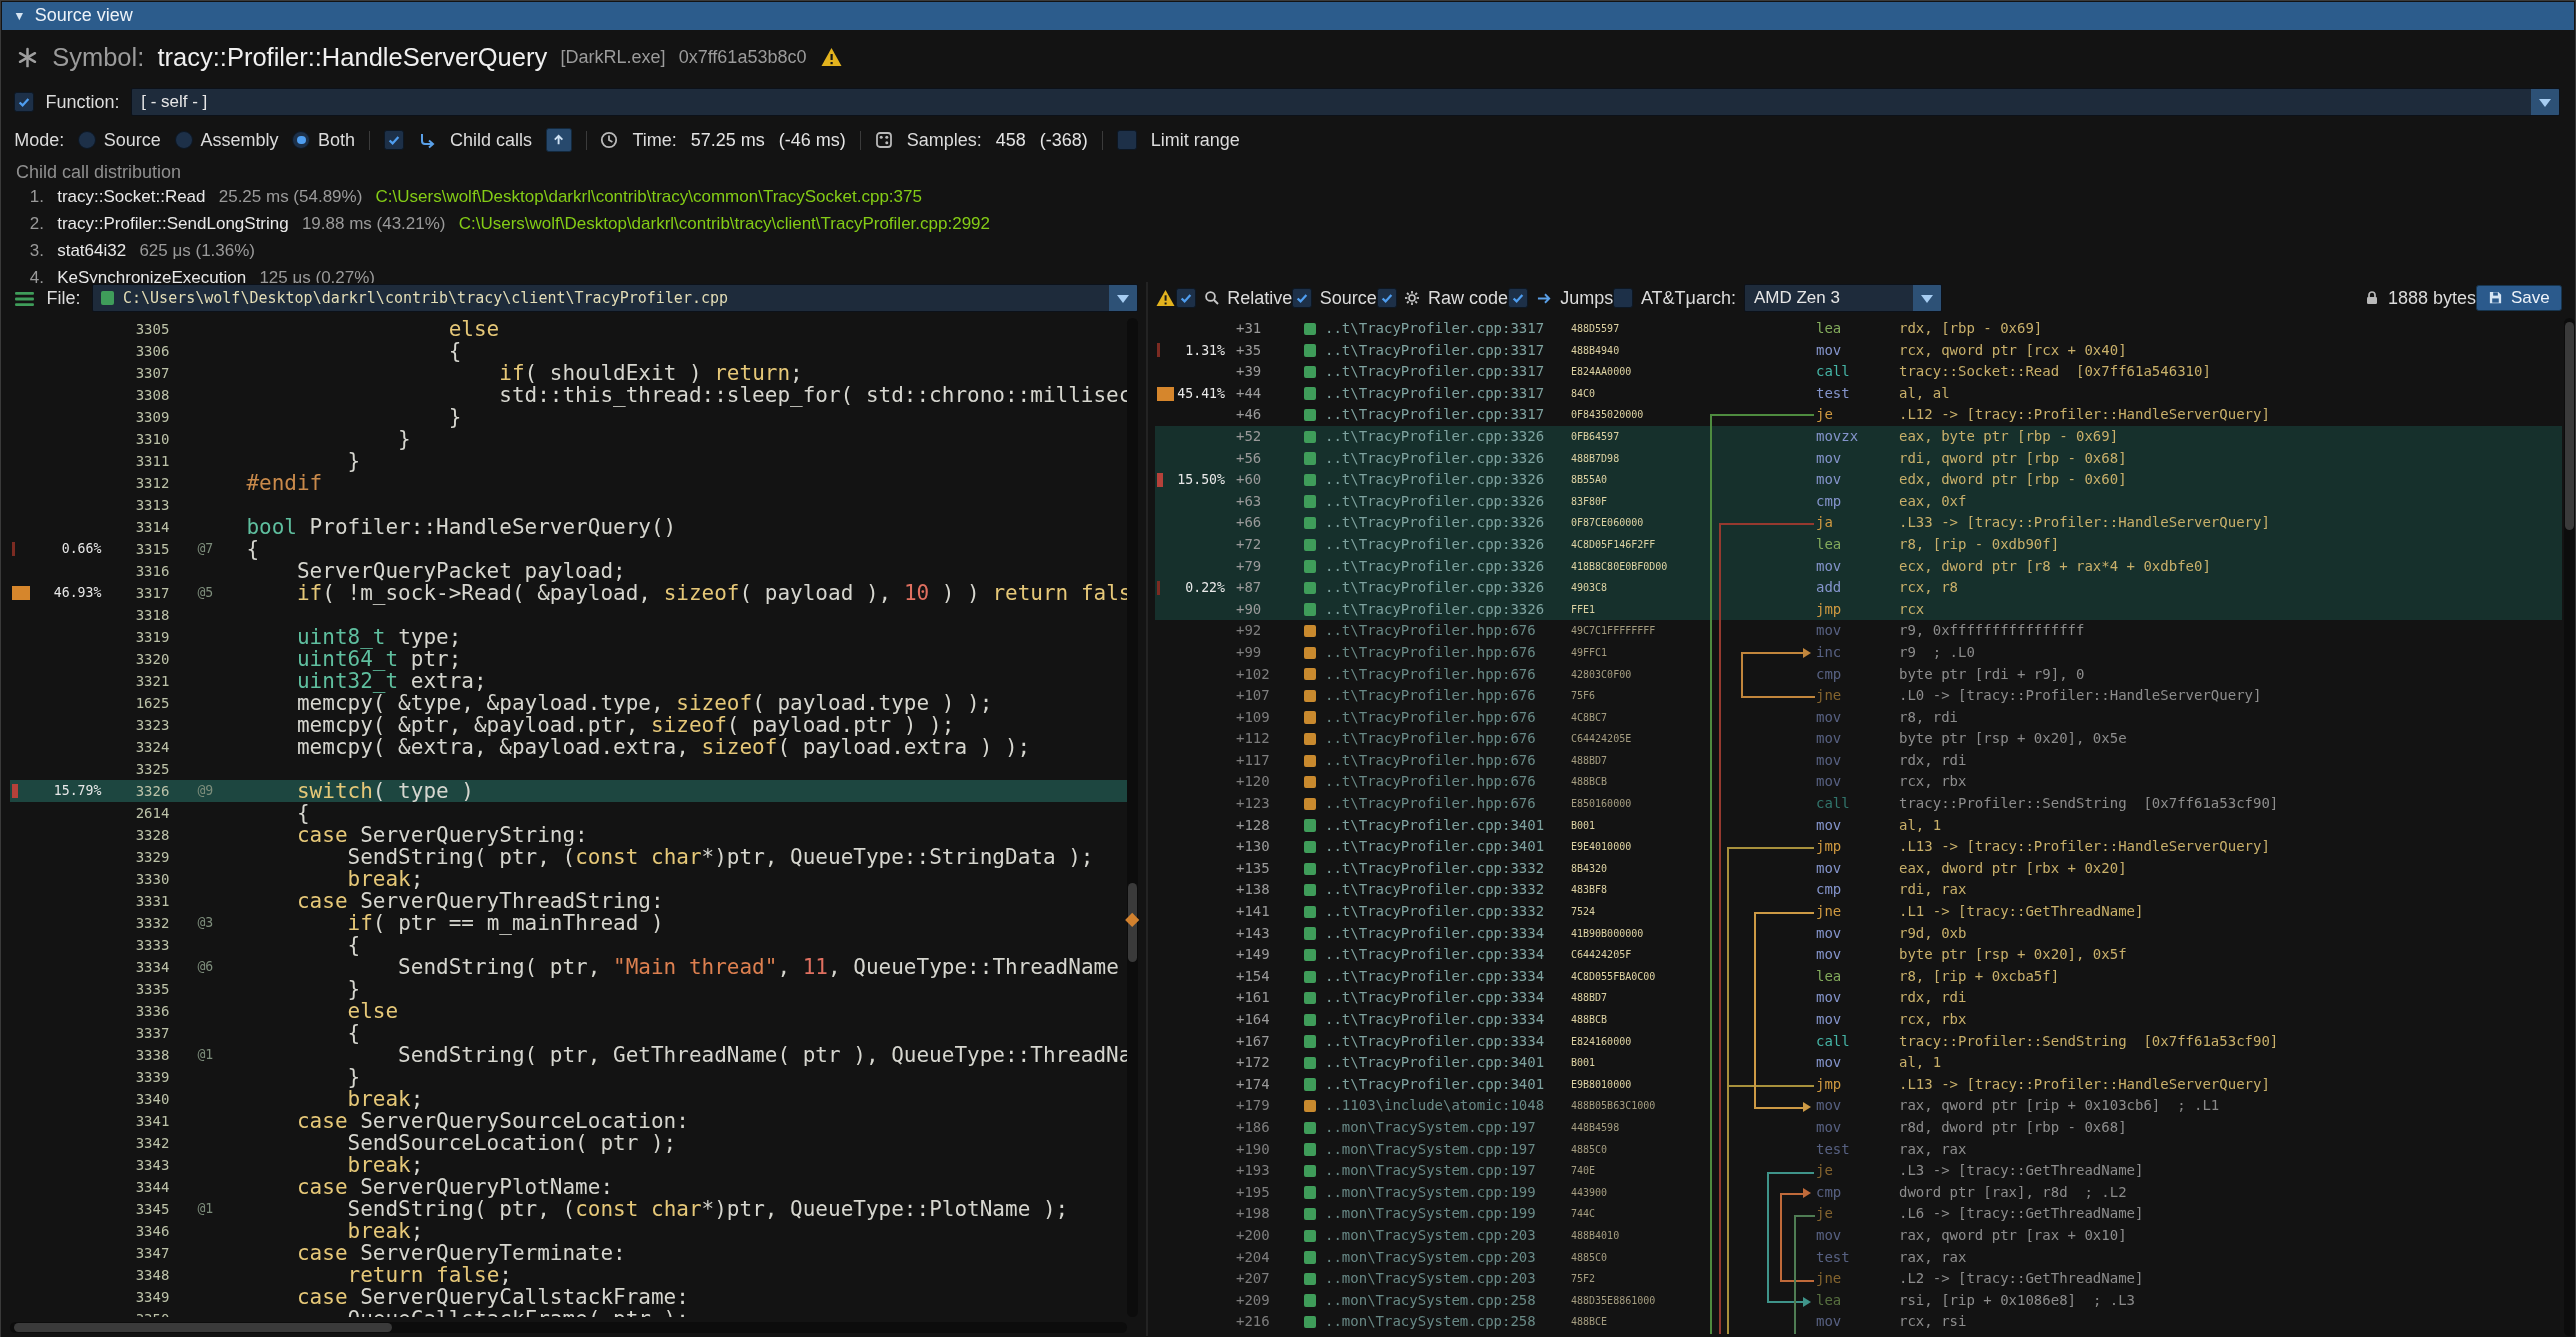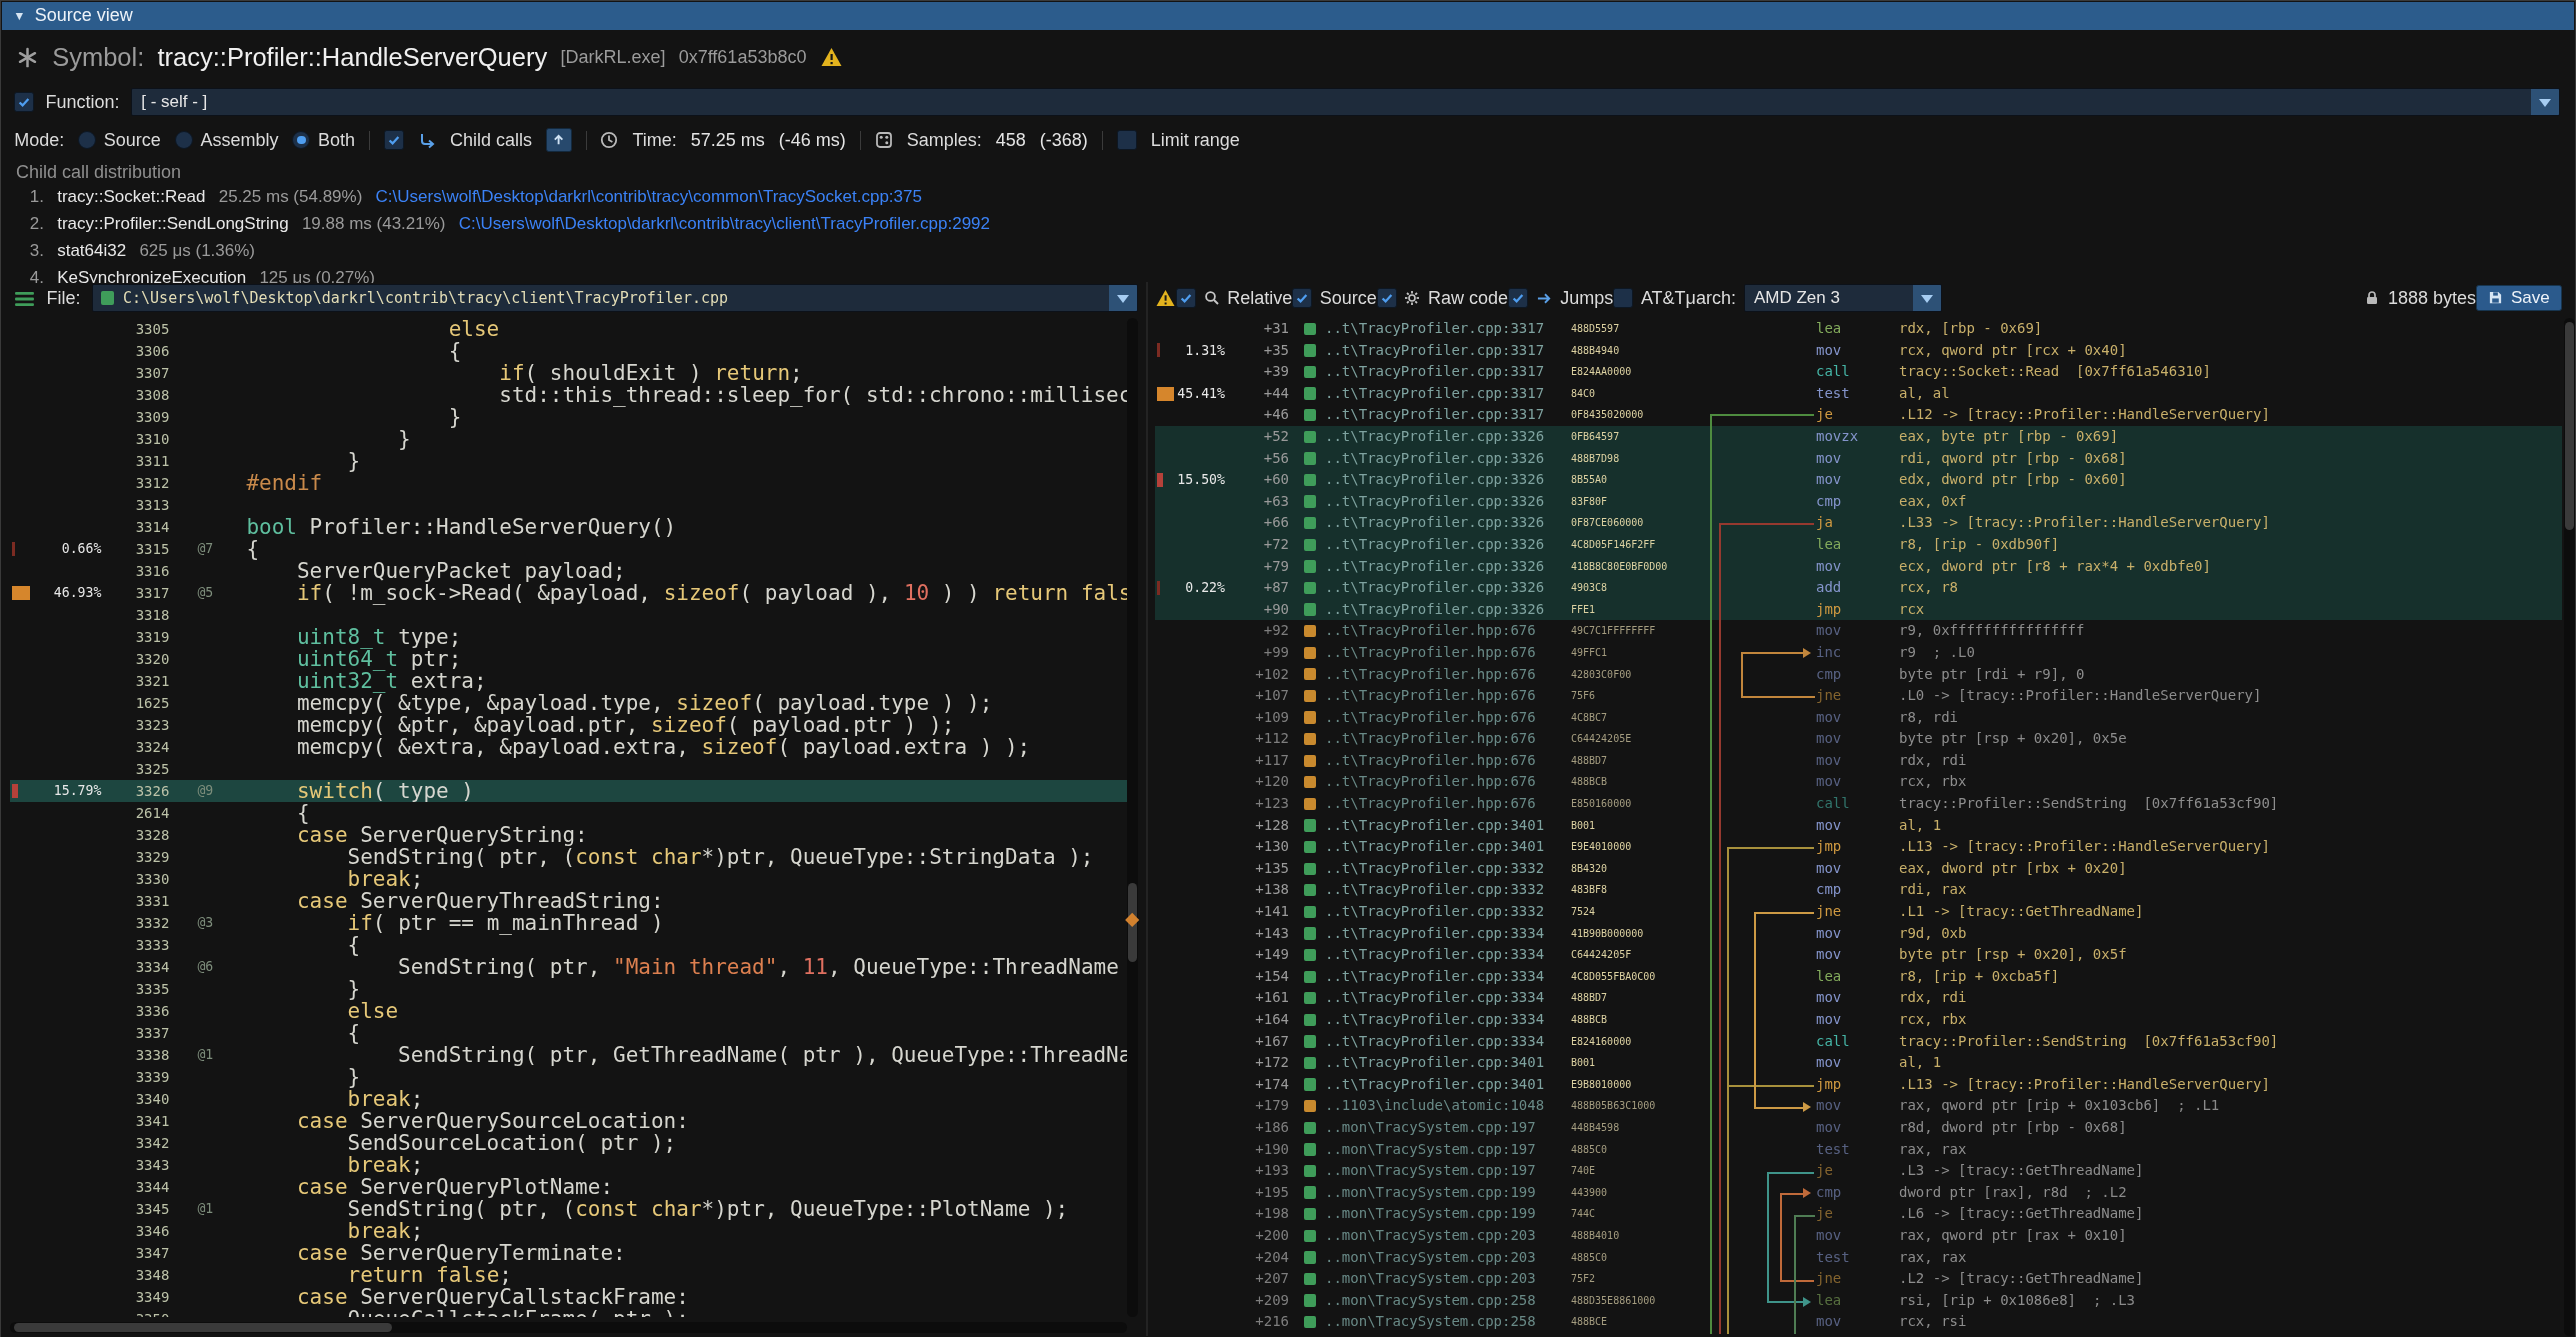--- a/index.html
+++ b/index.html
@@ -39,21 +39,21 @@
   
   .moderow{position:absolute;left:13.2px;top:125px;height:28px;display:flex;align-items:center;gap:14px}
 
   
   .ccblock{position:absolute;left:15px;top:161px;width:2532px;height:121px;overflow:hidden}
   .cctitle{font-size:18px;color:#8f8f8f;height:21px}
   .ccrow{position:relative;height:27px;display:flex;align-items:center;gap:13.2px;font-size:17px}
   .ccidx{color:#9a9a9a;width:28px;text-align:right}
   .ccname{color:#e8e8e8}
   .cctime{color:#9a9a9a}
-  .ccpath{color:#3b82f6}
+  .ccpath{color:#84cc16}
 
   
   .filebar{position:absolute;left:13.2px;top:281px;width:1124px;height:32px;display:flex;align-items:center;gap:11.3px}
   .filecombo{flex:1;height:28px}
   .fsq{width:13.2px;height:13.2px;background:#3f9d5a;border-radius:1.9px;margin-left:8.5px;flex:none}
   .mono-path{font-family:"DejaVu Sans Mono",monospace;font-size:15px;color:#e3ddb6;padding-left:8.5px}
   .asmbar{position:absolute;left:1154px;top:281px;width:1407px;height:32px;display:flex;align-items:center;}
   .grp-right{margin-left:auto}
   .savebtn{display:inline-flex;align-items:center;gap:7.6px;background:#2b5a8c;border:0.9px solid #17354f;border-radius:2.8px;height:26.4px;padding:0 11.3px;font-size:17px;color:#eef3f9}
 
@@ -73,21 +73,21 @@
   .c-kw{color:#e6c878}
   .c-ty{color:#5fbf9f}
   .c-num{color:#e07060}
   .c-str{color:#dd8050}
   .c-pp{color:#c98a4b}
 
   .arow{position:relative;height:21.6px;line-height:21.6px}
   .arow.ahl{background:#16302c}
   .abar{left:1.9px}
   .apct{position:absolute;left:0;width:70px;text-align:right;font-size:13.2px;color:#e8e8e8}
-  .aaddr{position:absolute;left:81px;width:53px;text-align:right;font-size:14px;color:#9a9a9a}
+  .aaddr{position:absolute;left:81px;width:53px;font-size:14px;color:#9a9a9a}
   .aicon{position:absolute;left:149px;top:4.7px;width:12.3px;height:12.3px;border-radius:1.9px}
   .ic-g{background:#3f9d5a}
   .ic-o{background:#c98a2e}
   .aloc{position:absolute;left:170px;font-size:14px;color:#7fa3a0;white-space:pre}
   .ahex{position:absolute;left:416px;font-size:10px;color:#ddd2a2}
   .amnem{position:absolute;left:661px;font-size:14px}
   .aops{position:absolute;left:744px;font-size:14px;color:#c9b06a;white-space:pre}
   .m-mov{color:#8494cb}
   .m-jmp{color:#d09a41}
   .m-call{color:#45b5a6}

